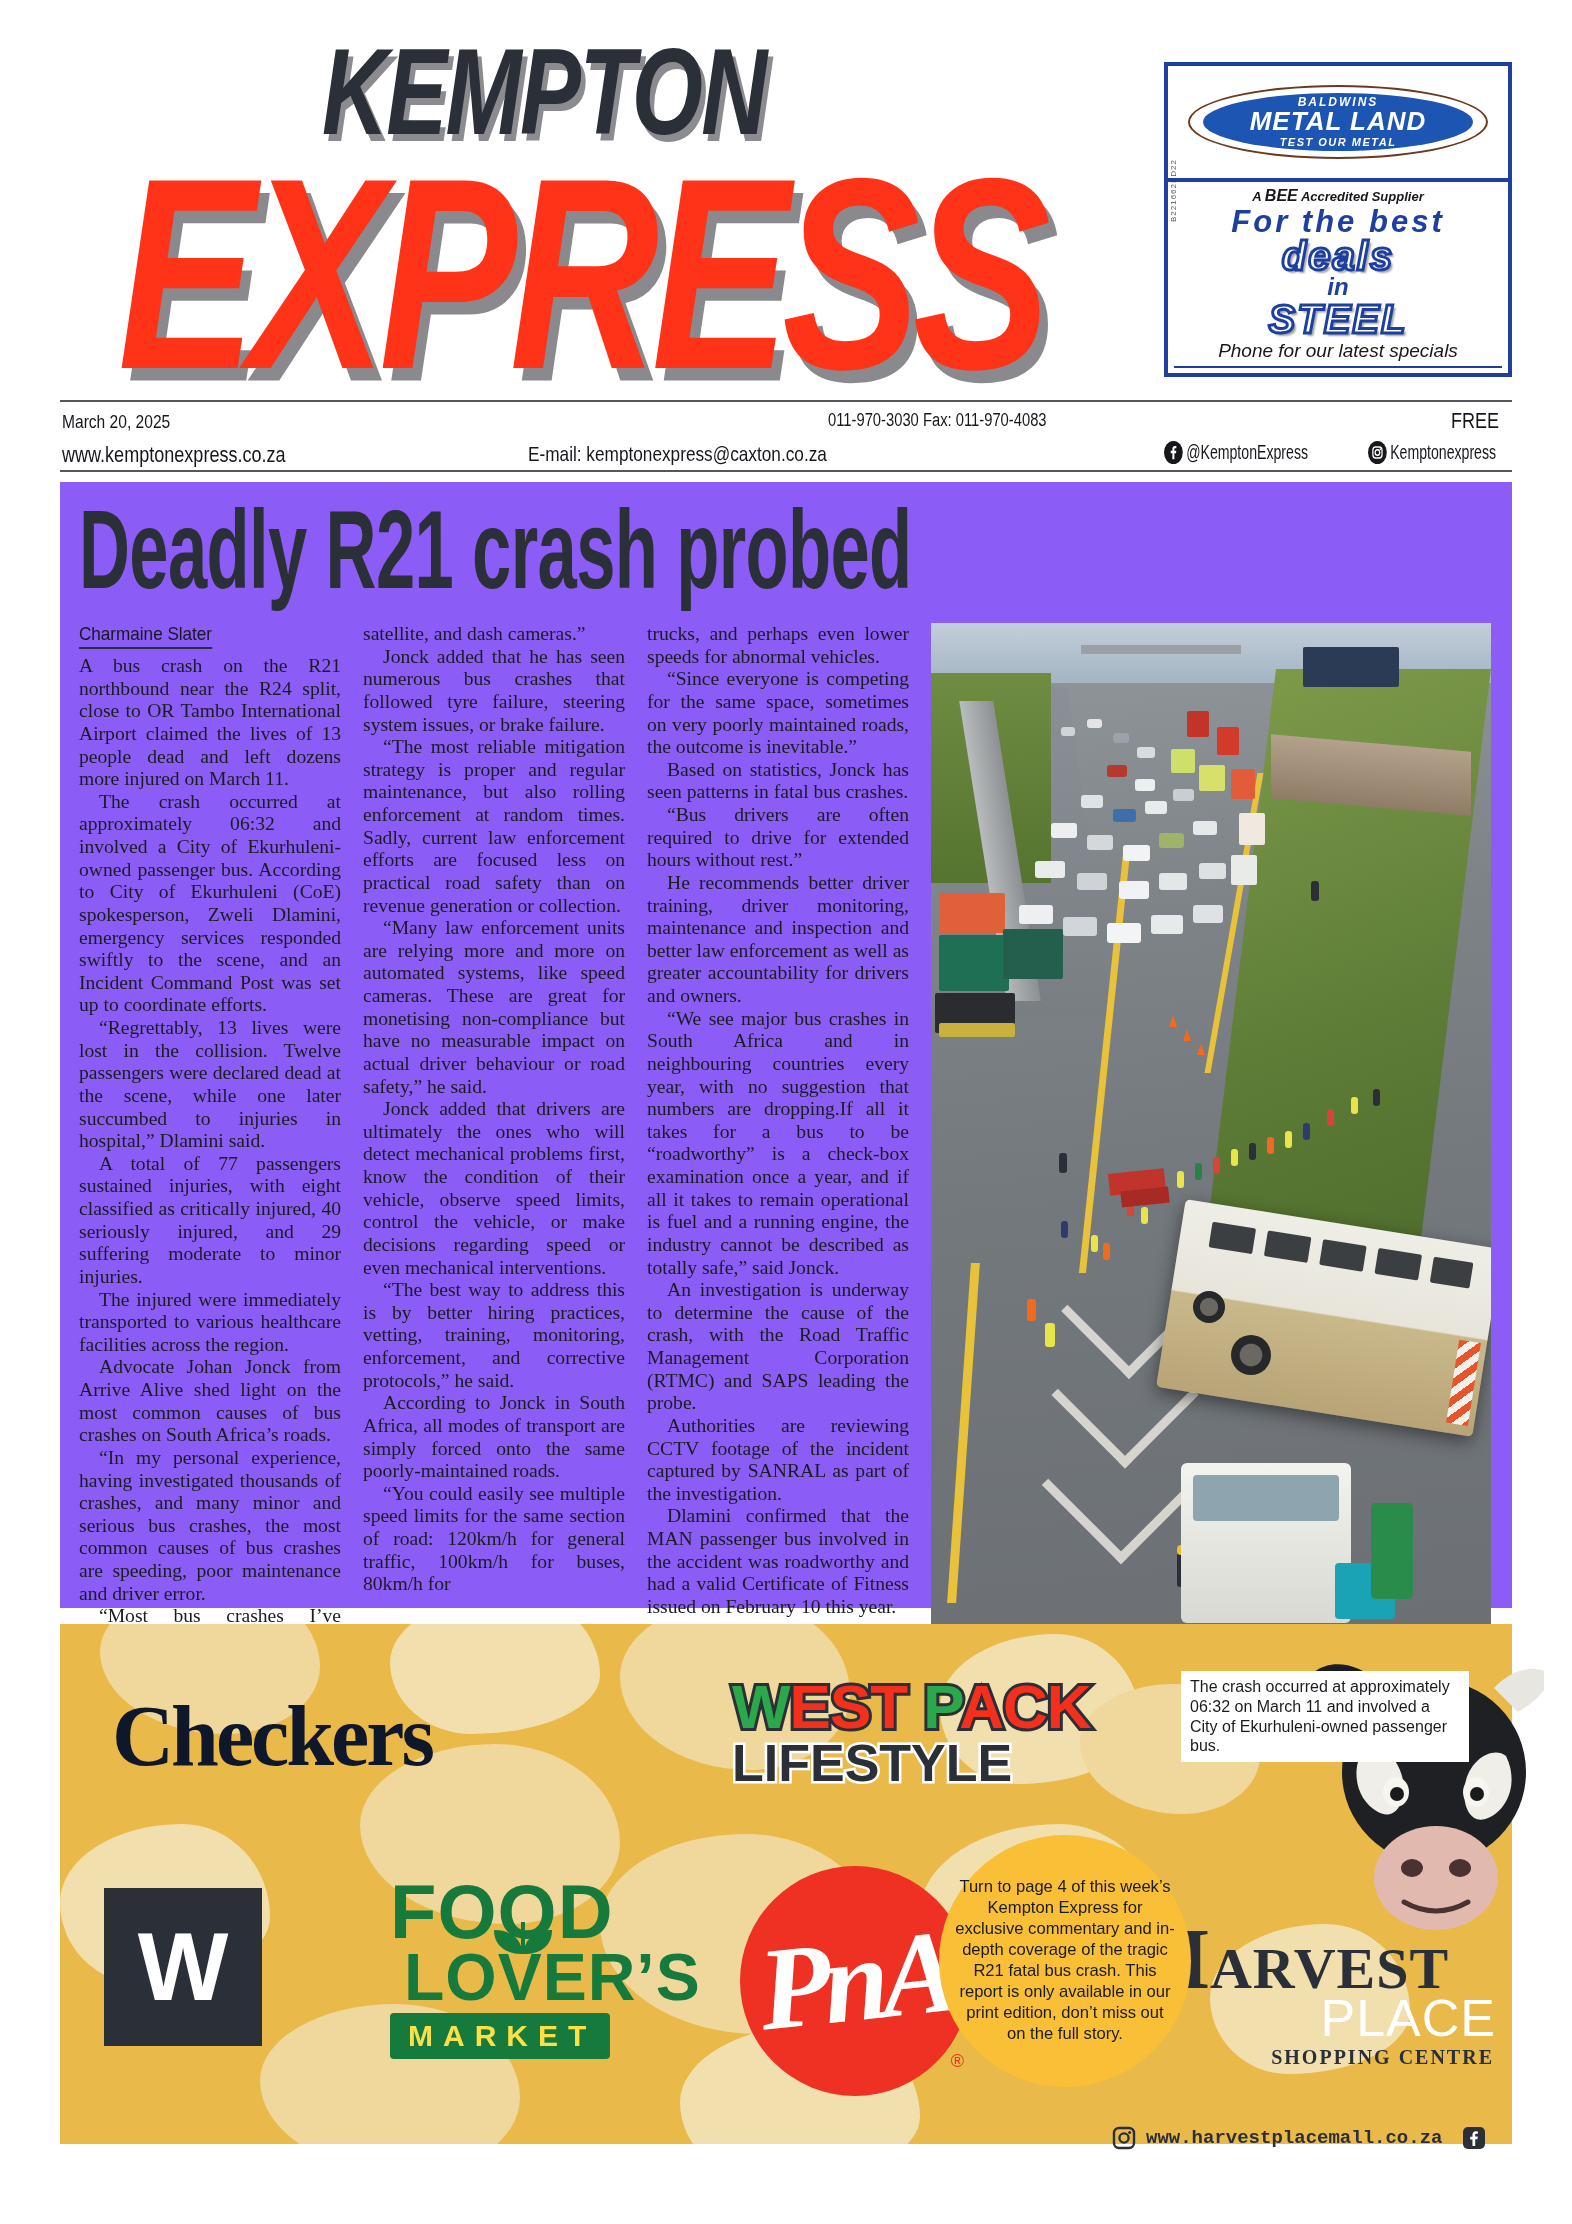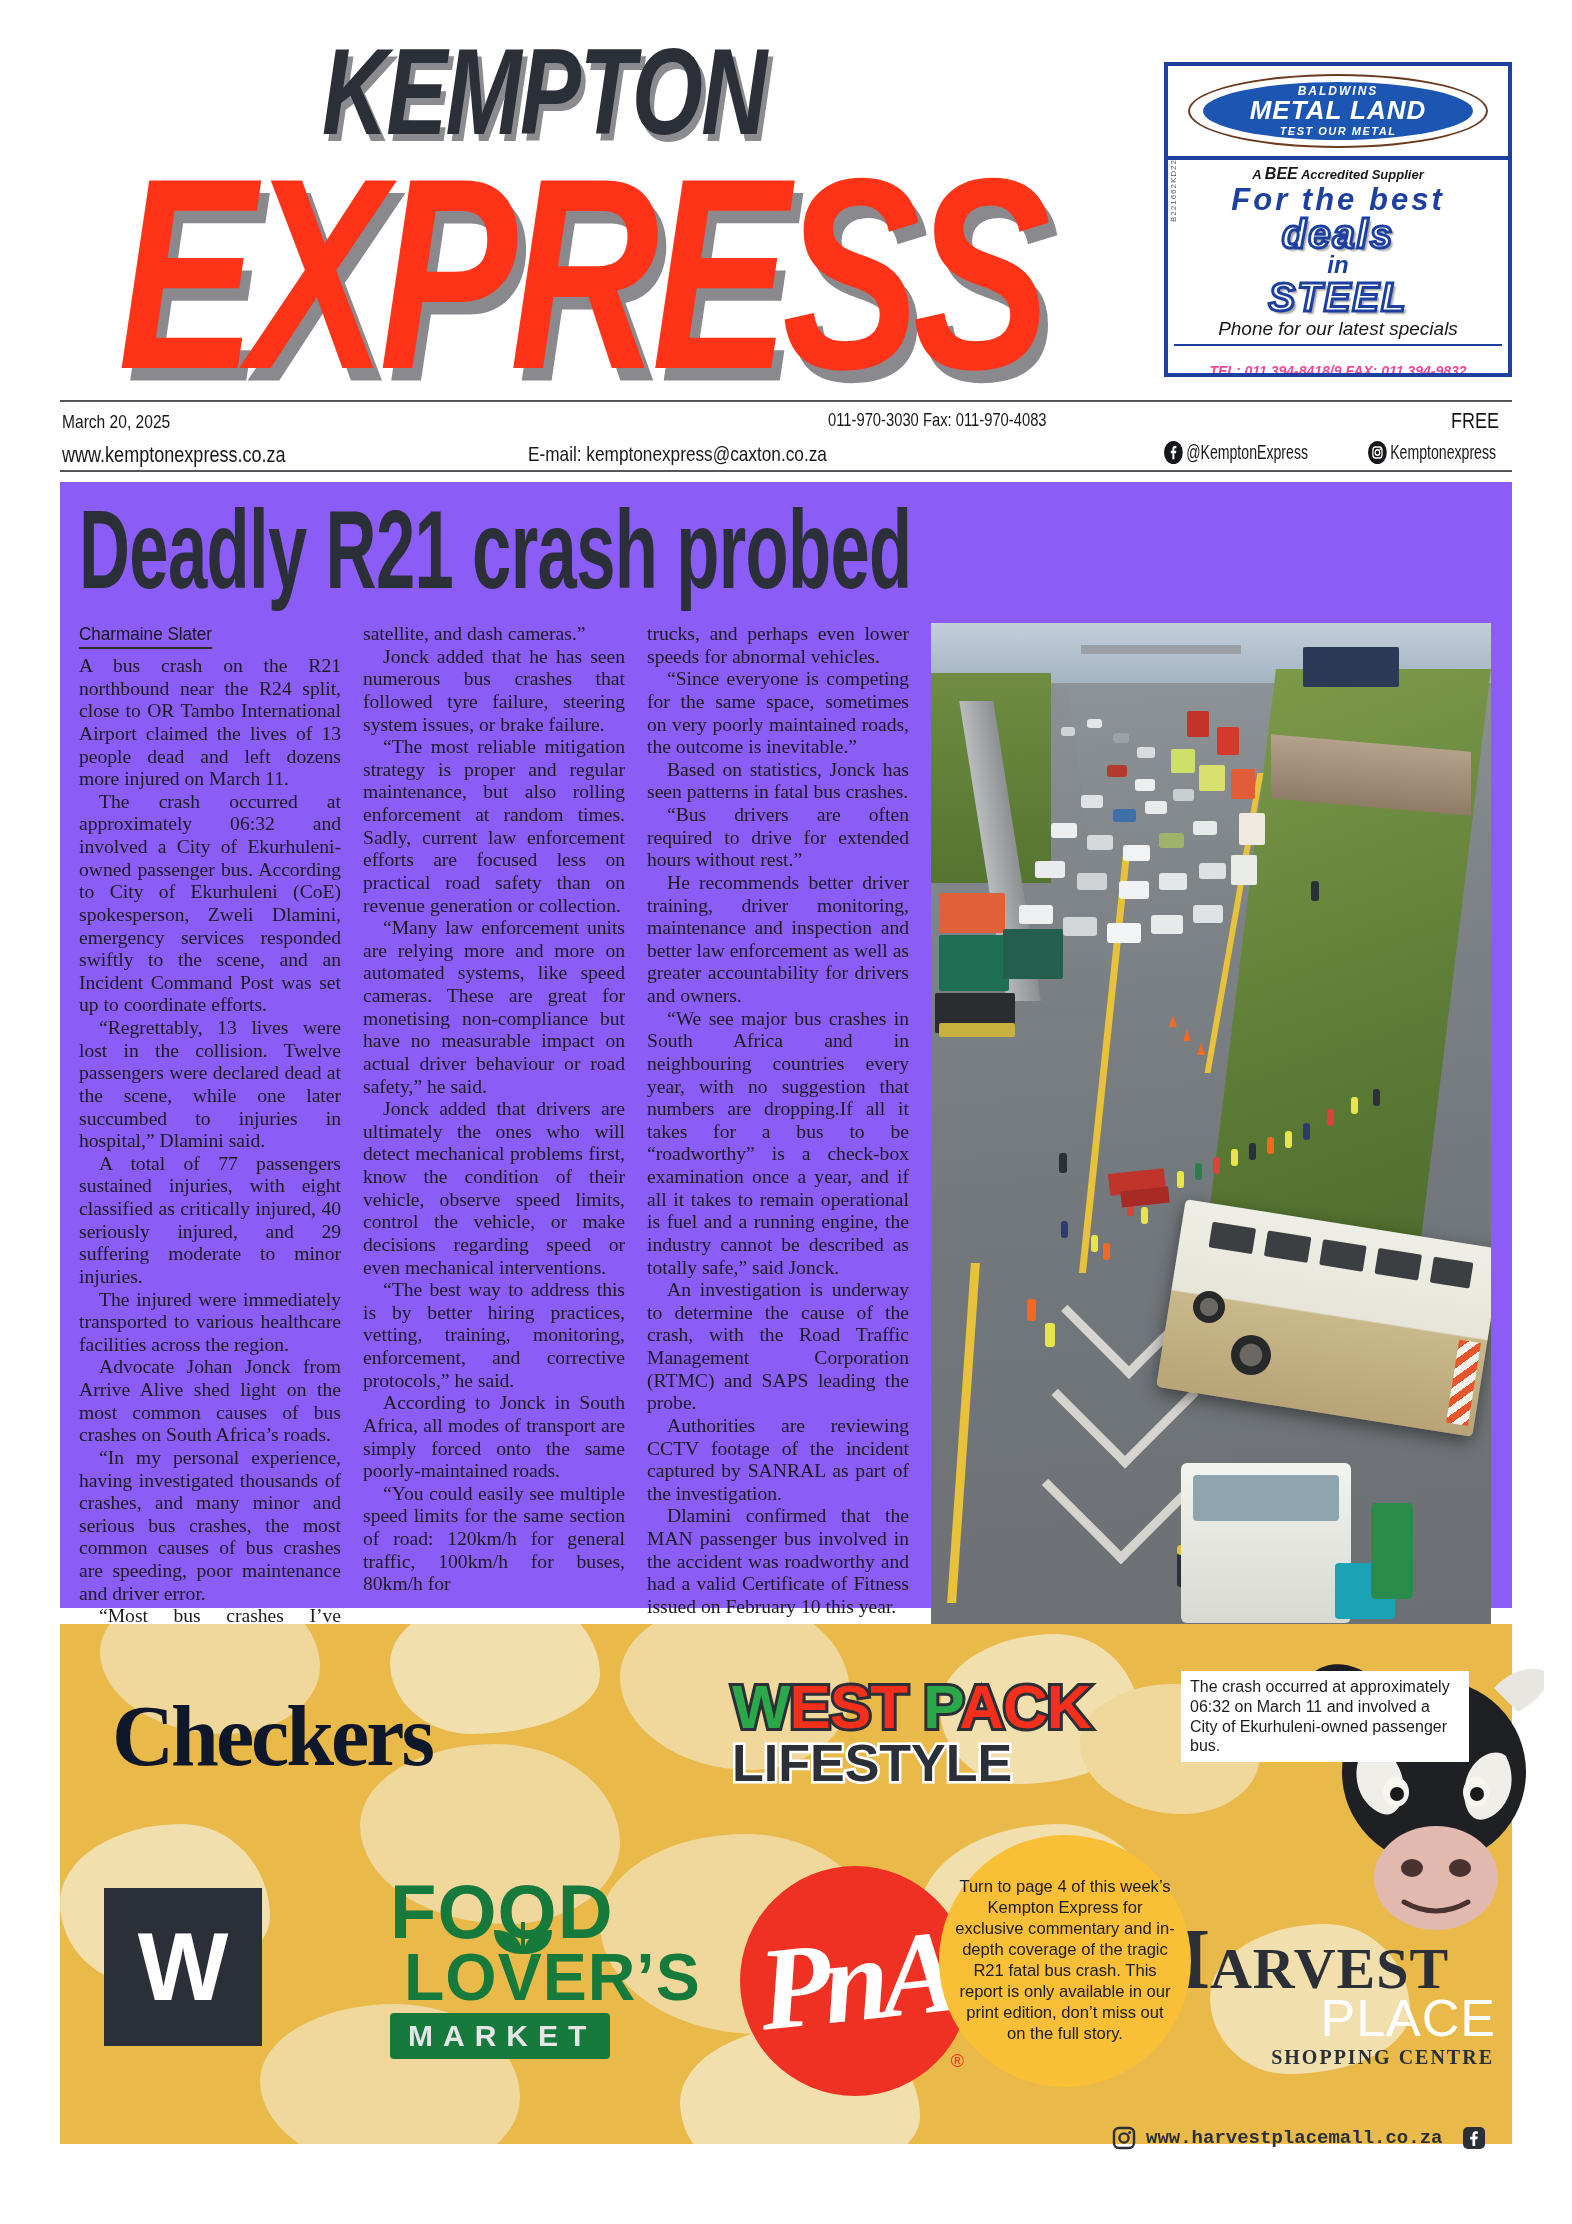--- a/index.html
+++ b/index.html
@@ -40,21 +40,21 @@
 
   
   .ad-metal {
     position: absolute; right: 0px; top: 62px;
     width: 348px; height: 315px;
     border: 4px solid #1d3fa0; background: #fff;
     font-family: "Liberation Sans", sans-serif;
     overflow: hidden;
   }
   .ad-metal .ml-logo-box {
-    height: 94px; border-bottom: 4px solid #1d3fa0;
+    height: 116px; border-bottom: 4px solid #1d3fa0;
     display:flex; align-items:center; justify-content:center; position:relative;
   }
   .ml-ellipse {
     width: 300px; height: 74px; border-radius: 50%;
     border: 2px solid #6b3a1e;
     display:flex; align-items:center; justify-content:center; position:relative;
   }
   .ml-ellipse-inner {
     width: 270px; height: 58px; border-radius: 50%;
     background:#1d55b3; color:#fff;
@@ -207,21 +207,21 @@
   .wool {
     position:absolute; left: 104px; top: 1888px;
   }
   .woolbox { width: 158px; height: 158px; background:#2b2f38;
              display:flex; align-items:center; justify-content:center; }
   .woolbox span { color:#fff; font-family:"Liberation Sans",sans-serif; font-weight:700; font-size: 96px; line-height:1; }
   .flm { position:absolute; left: 390px; top: 1878px; font-family:"Liberation Sans",sans-serif;
          font-weight:700; color:#157a3c; text-align:left; }
   .flm1 { font-size: 76px; letter-spacing:1px; line-height:0.9; position:relative; }
   .flm2 { font-size: 66px; letter-spacing:1px; line-height:0.95; padding-left:14px; }
-  .flm3 { background:#157a3c; color:#e5e5e5; font-size: 30px; letter-spacing:10px;
+  .flm3 { background:#157a3c; color:#fde047; font-size: 30px; letter-spacing:10px;
           padding: 6px 14px 6px 18px; display:inline-block; border-radius:4px; margin-top:4px; }
   .leaf { position:absolute; left: 96px; top: 36px; width: 74px; height: 40px; }
   .pna { position:absolute; left: 740px; top: 1866px; width: 230px; height: 230px; border-radius:50%;
          background:#ef3124; display:flex; align-items:center; justify-content:center; }
   .pna span { font-family:"Liberation Serif", serif; font-style:italic; font-weight:700;
               color:#fff; font-size: 118px; letter-spacing:-8px; transform: rotate(-6deg); display:block; }
   .pna-r { position:absolute; right: 6px; bottom: 24px; color:#ef3124; font-size: 18px;
            font-family:"Liberation Sans",sans-serif; }
   .harvest { position:absolute; left: 1142px; top: 1916px; width: 360px; }
   .hv1 { font-family:"Liberation Serif", serif; font-weight:700; color:#2b2f38;

